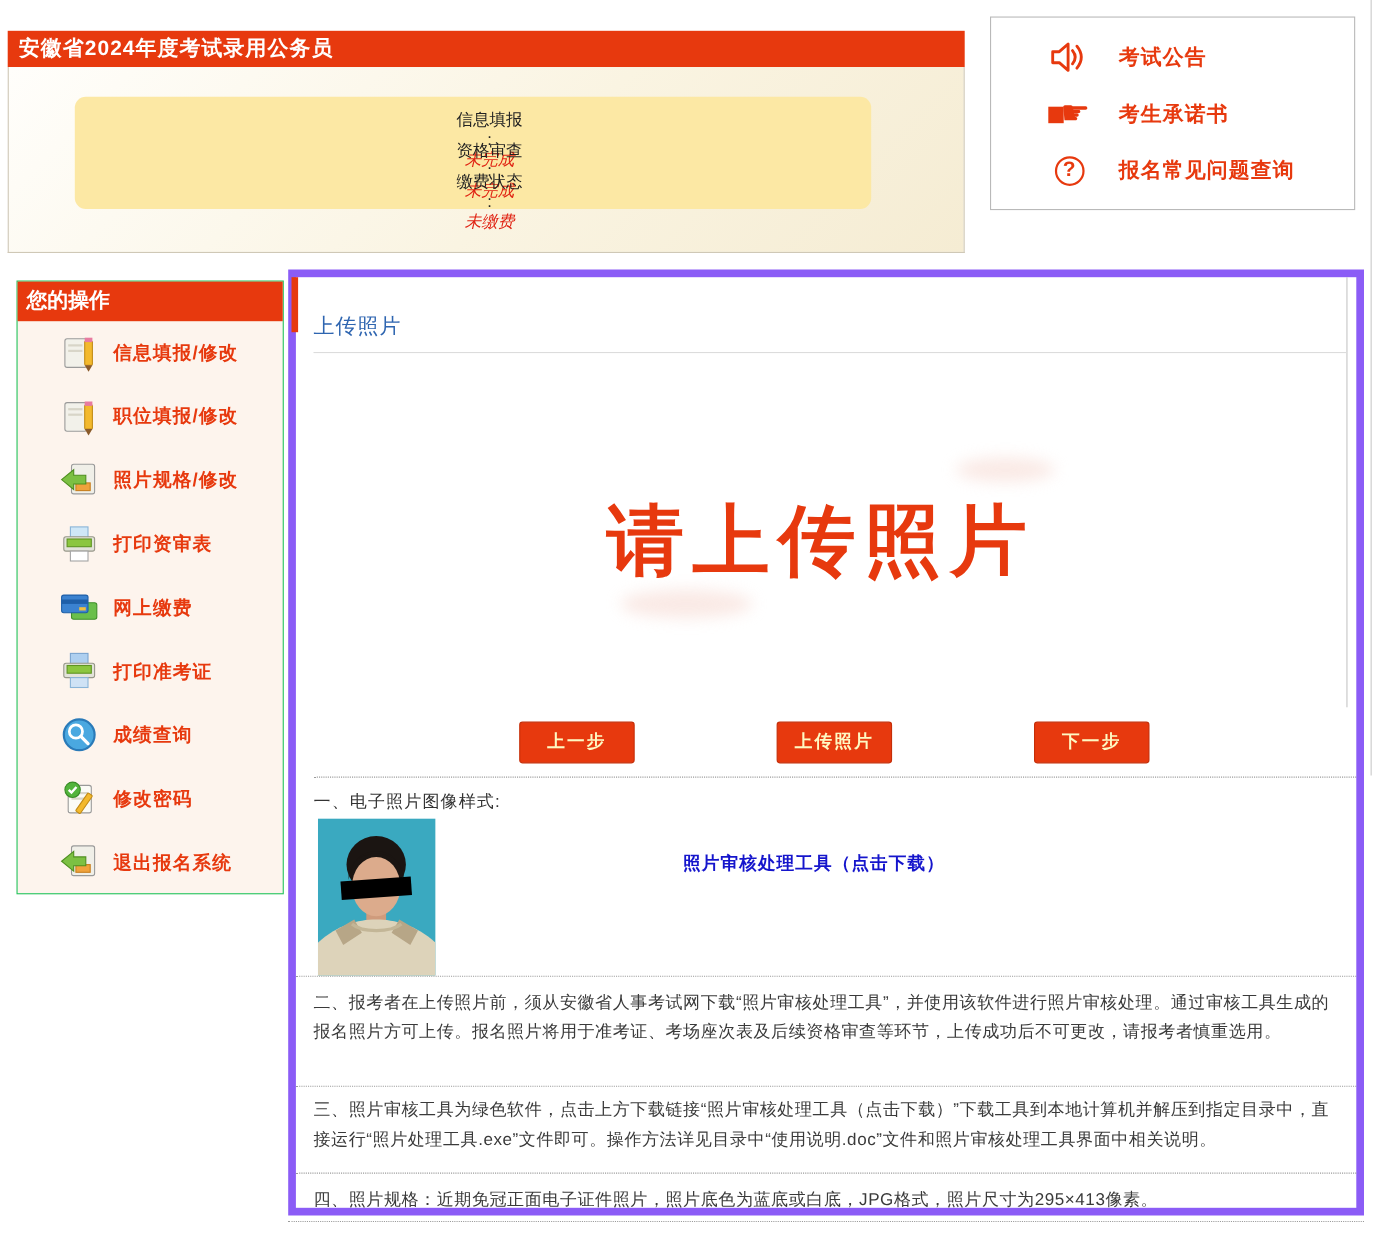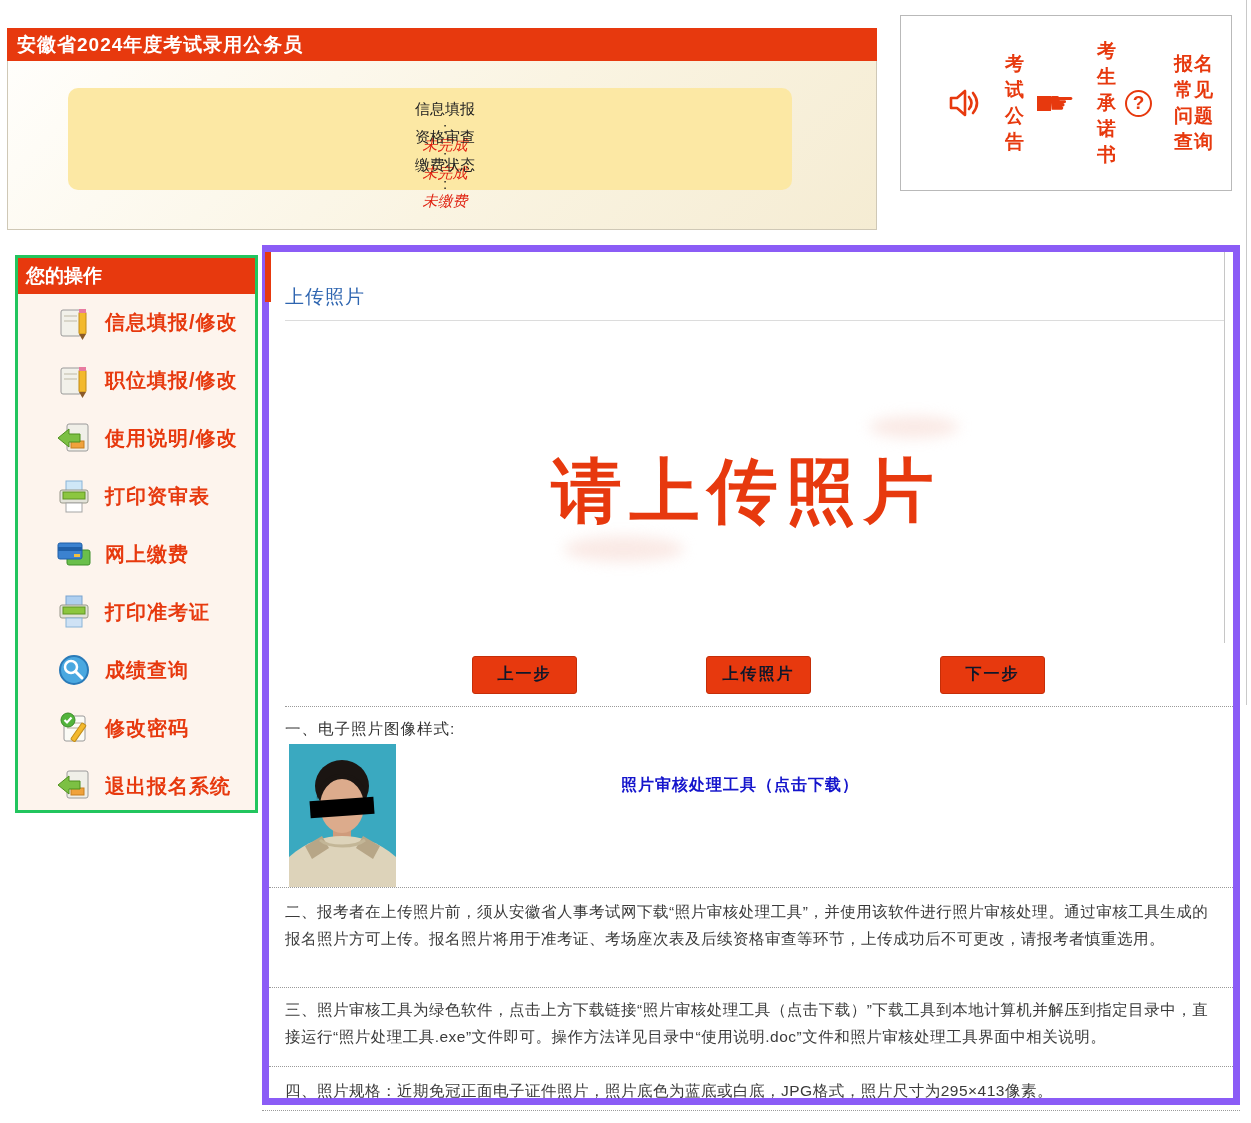--- a/index.html
+++ b/index.html
@@ -18,59 +18,59 @@
   .status-box { margin:14px 0 0 60px; width:724px; height:102px; background:#fce8a4;
     border-radius:10px; padding:12px 0 0 30px; }
   .status-row { display:flex; align-items:center; height:28px; font-size:15px;flex-direction:column; }
   .status-bullet { width:7px; height:7px; background:#5a5a5a; margin-right:8px; }
   .status-label { color:#222222; }
   .status-sep { color:#222222; white-space:pre; }
   .status-value { color:#e02313;font-style:italic; }
 
   
   .tr-panel { position:absolute; left:900px; top:15px; width:332px; height:176px;
-    border:1px solid #b9b9b9; background:#fff; display:flex; 
+    border:1px solid #b9b9b9; background:#fff; display:flex; flex-direction:column;
     justify-content:space-around; padding:10px 0 10px 48px; }
   .tr-item { display:flex; align-items:center; gap:22px; cursor:pointer; }
   .tr-label { color:#e7390e; font-size:19px; font-weight:bold; letter-spacing:1px; }
   .icon-cell { width:46px; display:flex; align-items:center; justify-content:center; }
   .hand-wrap { display:flex; align-items:center; }
   .hand-square { width:14px; height:15px; background:#e7390e; display:inline-block; }
   .hand-glyph { font-size:30px; color:#e7390e; line-height:1; margin-left:-3px; }
   .q-circle { width:27px; height:27px; border:2px solid #e7390e; border-radius:50%;
     color:#e7390e; font-size:19px; font-weight:bold; display:flex; align-items:center; justify-content:center; }
 
   
   .sidebar { position:absolute; left:15px; top:255px; width:243px; height:558px;
-    background:#fdf4ed; border:3px solid #22c55e; }
+    background:#fdf4ed; border:1px solid #22c55e; }
   .sb-header { height:36px; background:#e7390e; color:#ffffff; font-size:19px; font-weight:bold;
     line-height:36px; padding-left:8px; }
   .sb-items { height:521px; display:flex; flex-direction:column; }
   .sb-item { flex:1; display:flex; align-items:center; padding-left:38px; gap:13px; cursor:pointer; }
-  .sb-item .sb-label { color:#e7390e; font-size:20px; font-weight:bold; letter-spacing:1px; }
+  .sb-item .sb-label { color:#e7390e; font-size:17px; font-weight:bold; letter-spacing:1px; }
   .sb-icon { width:36px; height:36px; flex:0 0 36px; }
 
   
   .content { position:absolute; left:262px; top:245px; width:978px; height:860px;
     border:7px solid #8b5cf6; background:#fff; }
   .content-accent { position:absolute; left:-4px; top:0; width:6px; height:50px; background:#e7390e; }
   .top-box { margin-right:8px; border-right:1px solid #c6c6c6; }
   .title-row { height:68px; padding:32px 0 0 16px; }
   .page-title { color:#2e65b0; font-size:19px; letter-spacing:1px; }
   .title-rule { border-bottom:1px solid #dcdcdc; margin-left:16px; }
   .photo-area { height:322px; display:flex; flex-direction:row; justify-content:center;
     align-items:center; padding-top:18px; position:relative; overflow:hidden; }
   .ph-line { font-family:"DejaVu Serif","Liberation Serif",serif; font-weight:bold;
     font-size:70px; line-height:102px; color:#e7390e; letter-spacing:8px; }
   .smudge { position:absolute; background:#f6d8d0; filter:blur(7px); opacity:.55; border-radius:50%; }
   .smudge1 { left:295px; top:215px; width:120px; height:26px; }
   .smudge2 { left:600px; top:95px; width:90px; height:22px; }
   .buttons-row { height:64px; display:flex; justify-content:space-between; align-items:center;
     padding:0 188px 0 187px; border-bottom:1px dotted #9a9a9a; margin-left:16px; }
-  .btn { width:105px; height:38px; background:#e7390e; color:#0f172a; border:1px solid #c52e08;
+  .btn { width:105px; height:38px; background:#e7390e; color:#fef9c3; border:1px solid #c52e08;
     border-radius:3px; font-size:16px; font-weight:bold; cursor:pointer; letter-spacing:2px;
     font-family:"Liberation Sans","DejaVu Sans",sans-serif; }
   .section1 { height:181px; padding:12px 0 0 16px; border-bottom:1px dotted #9a9a9a;
     margin-left:0; position:relative; }
   .section1 .sec-title { font-size:15.5px; color:#333333; letter-spacing:1px; }
   .sample-photo { position:absolute; left:20px; top:37px; width:107px; height:143px; display:block; }
   .dl-link { position:absolute; left:338px; top:68px; color:#1515cc; font-size:16px;
     font-weight:bold; text-decoration:none; letter-spacing:1px; cursor:pointer;margin-left:14px; }
   .para { padding:10px 14px 0 16px; font-size:15.5px; line-height:27px; color:#3a3a3a;
     border-bottom:1px dotted #9a9a9a; letter-spacing:0.5px; }
@@ -163,21 +163,21 @@
       </svg>
       <span class="sb-label">职位填报/修改</span>
     </div>
 
     <div class="sb-item">
       <svg class="sb-icon" viewBox="0 0 36 36">
         <rect x="11" y="3" width="21" height="27" rx="2" fill="#f0efe8" stroke="#9a9a9a"></rect>
         <rect x="15" y="20" width="13" height="7" fill="#f0a23c" stroke="#c77f1f"></rect>
         <polygon points="2,17 13,8 13,13 24,13 24,21 13,21 13,26" fill="#7cc043" stroke="#4e8f1f"></polygon>
       </svg>
-      <span class="sb-label">使用说明/修改</span>
+      <span class="sb-label">照片规格/修改</span>
     </div>
 
     <div class="sb-item">
       <svg class="sb-icon" viewBox="0 0 36 36">
         <rect x="10" y="2" width="16" height="10" fill="#cfe7f7" stroke="#8ab4d8"></rect>
         <rect x="4" y="11" width="28" height="13" rx="2" fill="#e3e3da" stroke="#979789"></rect>
         <rect x="7" y="13" width="22" height="7" fill="#8cc63f" stroke="#5f9422"></rect>
         <rect x="10" y="24" width="16" height="9" fill="#ffffff" stroke="#a5a5a5"></rect>
       </svg>
       <span class="sb-label">打印资审表</span>

